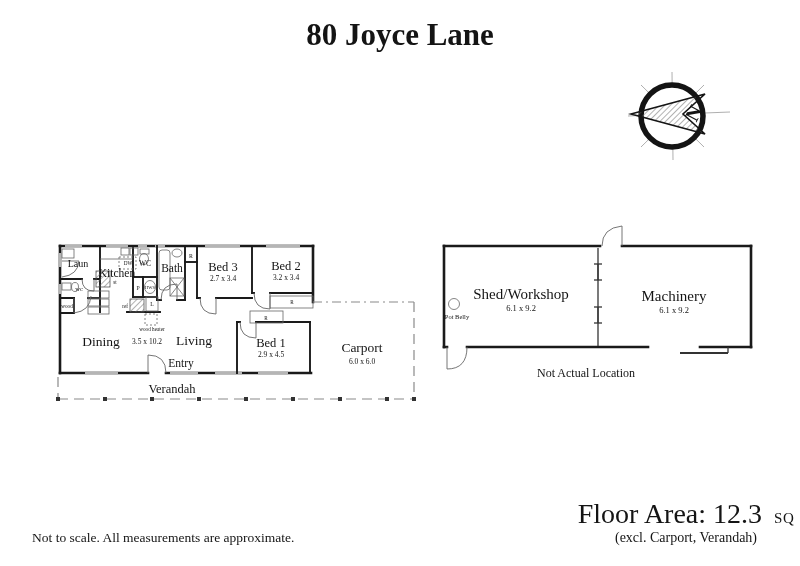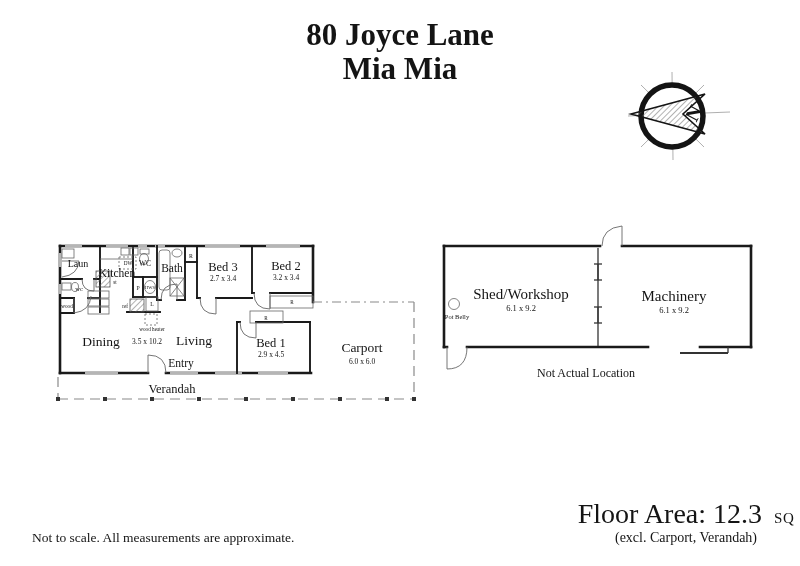--- a/index.html
+++ b/index.html
@@ -45,21 +45,20 @@
   .t115{font-size:12px;}
   .end{text-anchor:end;}
 </style>
 </head>
 <body>
 
 <div class="canvas">
 
   <div class="title">
     <div>80 Joyce Lane</div>
-    <div>Mia Mia</div>
   </div>
 
   <svg width="800" height="566" viewBox="0 0 800 566">
     <defs>
       <pattern id="hatch" width="4" height="4" patternUnits="userSpaceOnUse" patternTransform="rotate(45)">
         <line x1="0" y1="0" x2="0" y2="4" stroke="#666" stroke-width="1"></line>
       </pattern>
     </defs>
 
     <g>

